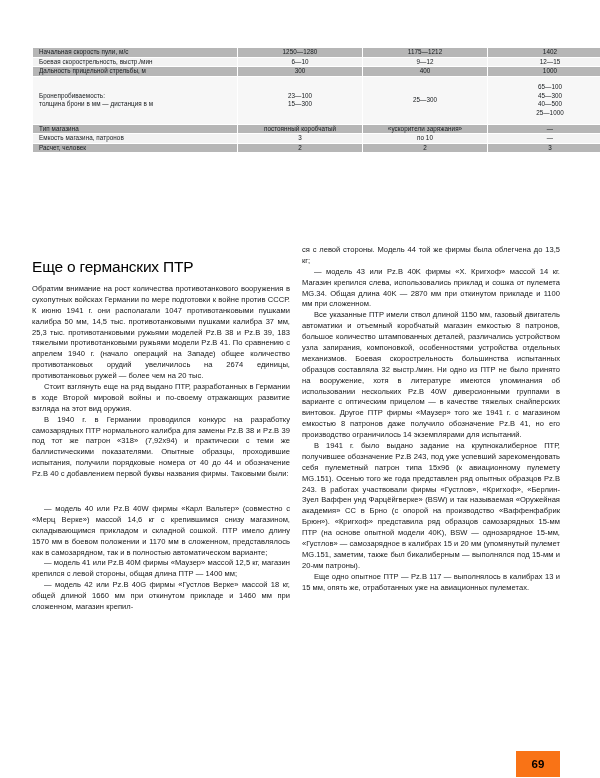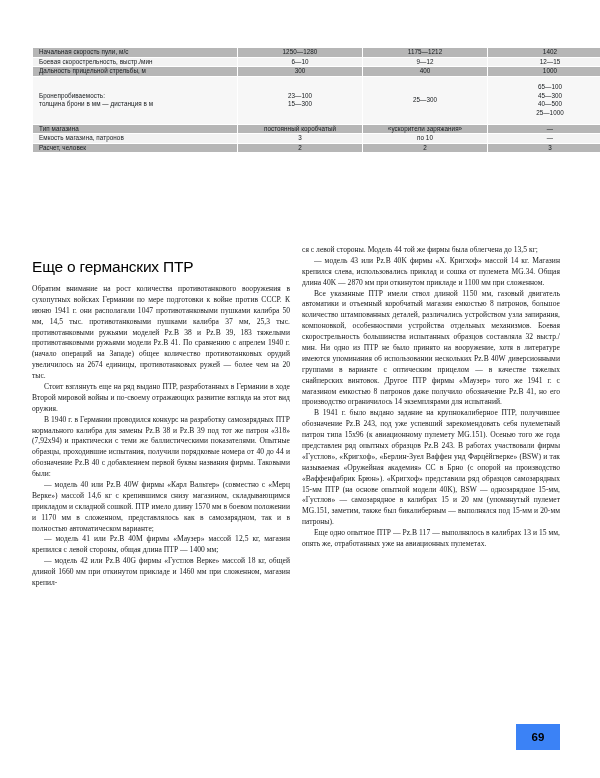--- a/index.html
+++ b/index.html
@@ -67,33 +67,32 @@
     color: #16181a;
     letter-spacing: 0.004em;
   }
   .col-left  { left: 32px; }
   .col-right { left: 302px; top: 245px; }
 
   .col p {
     margin: 0;
     text-indent: 12px;
     hyphens: manual;
-    font-family: Liberation Serif, serif;
   }
   .col p.no-indent { text-indent: 0; }
-  .col p.gap-before { margin-top: 0; }
+  .col p.gap-before { margin-top: 24px; }
 
   
   .page-number {
     position: absolute;
     left: 516px;
-    top: 724px;
+    top: 751px;
     width: 44px;
     height: 26px;
-    background: #3b82f6;
+    background: #f97316;
     display: flex;
     align-items: center;
     justify-content: center;
     font-size: 11.5px;
     font-weight: bold;
     color: #000;
   }
 </style>
 </head>
 <body>

